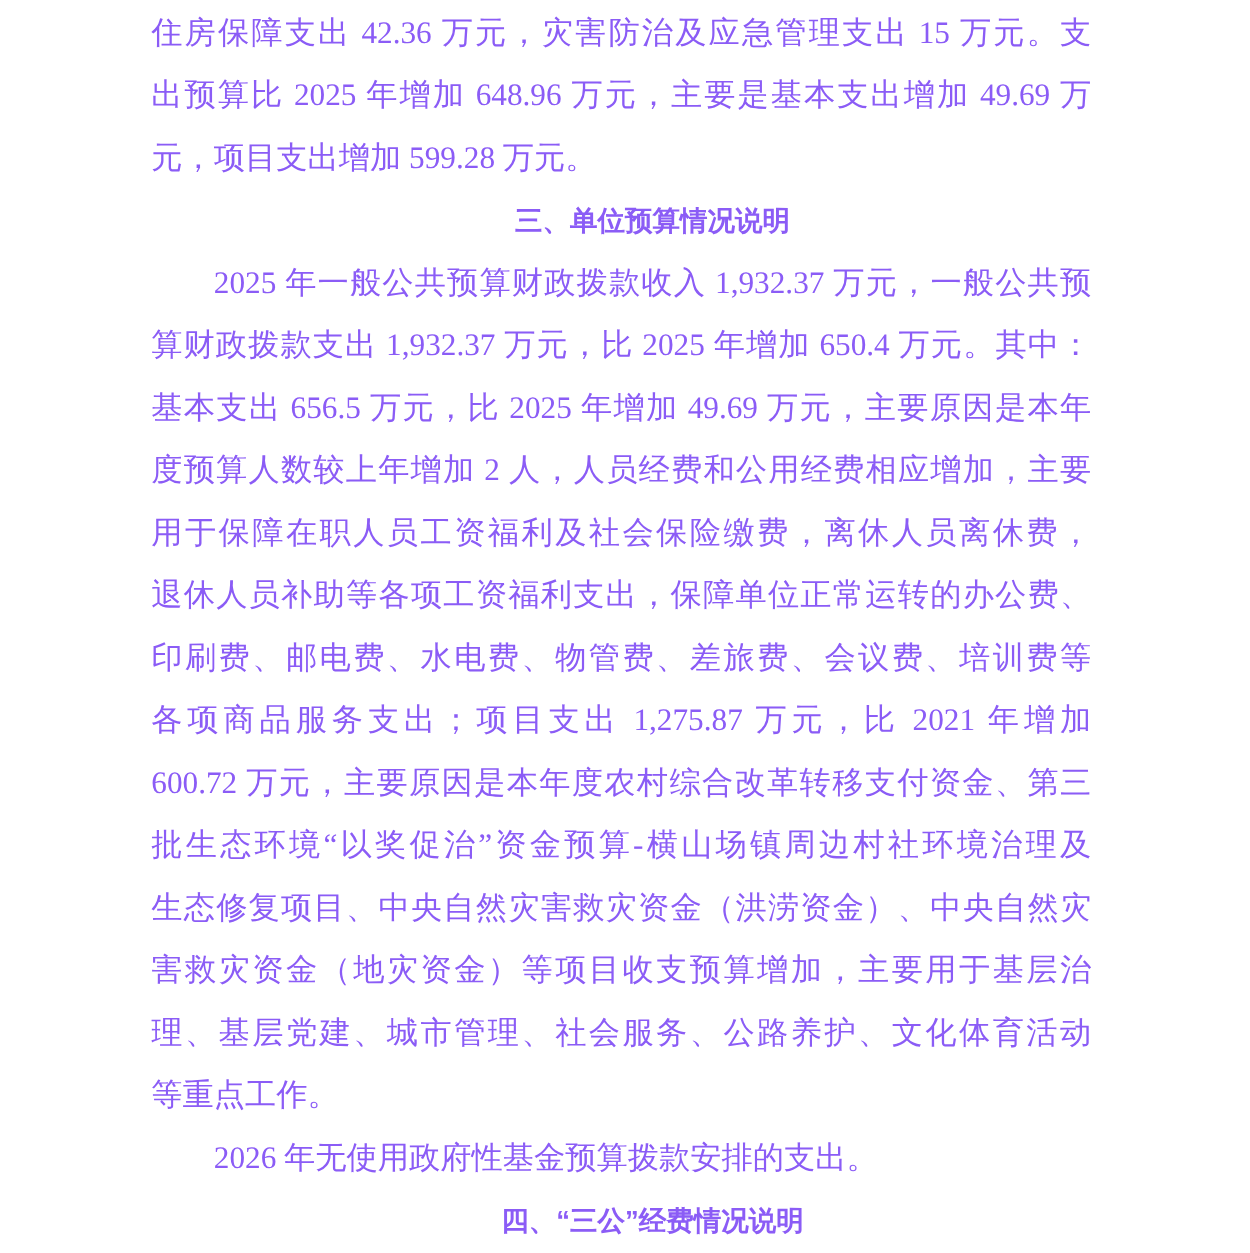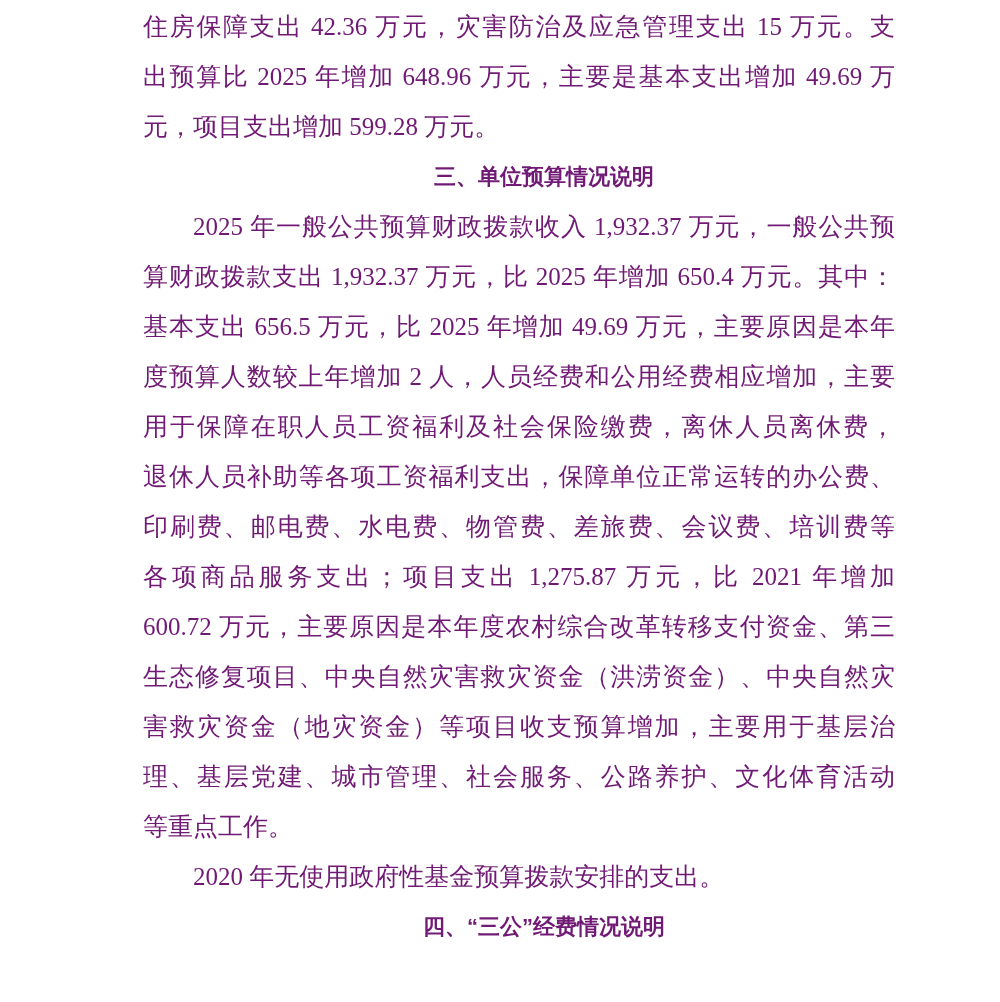--- a/index.html
+++ b/index.html
@@ -5,24 +5,24 @@
   html, body {
     margin: 0;
     padding: 0;
     width: 1000px;
     height: 1002px;
     background: #ffffff;
     overflow: hidden;
   }
   .doc {
     position: absolute;
-    left: 143px;
+    left: 121px;
     top: 2px;
     width: 752px;
-    color: #701a75;
+    color: #8b5cf6;
   }
   .line {
     height: 50px;
     line-height: 50px;
     font-family: "Liberation Serif", "DejaVu Serif", serif;
     font-size: 25px;
     overflow: hidden;
     box-sizing: border-box;
   }
   
@@ -52,19 +52,20 @@
   <div class="line h ind">三、单位预算情况说明</div>
   <div class="line jl ind">2025 年一般公共预算财政拨款收入 1,932.37 万元，一般公共预</div>
   <div class="line jl">算财政拨款支出 1,932.37 万元，比 2025 年增加 650.4 万元。其中：</div>
   <div class="line jl">基本支出 656.5 万元，比 2025 年增加 49.69 万元，主要原因是本年</div>
   <div class="line jl">度预算人数较上年增加 2 人，人员经费和公用经费相应增加，主要</div>
   <div class="line jl">用于保障在职人员工资福利及社会保险缴费，离休人员离休费，</div>
   <div class="line jl">退休人员补助等各项工资福利支出，保障单位正常运转的办公费、</div>
   <div class="line jl">印刷费、邮电费、水电费、物管费、差旅费、会议费、培训费等</div>
   <div class="line jl">各项商品服务支出；项目支出 1,275.87 万元，比 2021 年增加</div>
   <div class="line jl">600.72 万元，主要原因是本年度农村综合改革转移支付资金、第三</div>
+  <div class="line jl">批生态环境“以奖促治”资金预算-横山场镇周边村社环境治理及</div>
   <div class="line jl">生态修复项目、中央自然灾害救灾资金（洪涝资金）、中央自然灾</div>
   <div class="line jl">害救灾资金（地灾资金）等项目收支预算增加，主要用于基层治</div>
   <div class="line jl">理、基层党建、城市管理、社会服务、公路养护、文化体育活动</div>
   <div class="line">等重点工作。</div>
-  <div class="line ind">2020 年无使用政府性基金预算拨款安排的支出。</div>
+  <div class="line ind">2026 年无使用政府性基金预算拨款安排的支出。</div>
   <div class="line h ind">四、“三公”经费情况说明</div>
 </div>
 
 </body></html>

